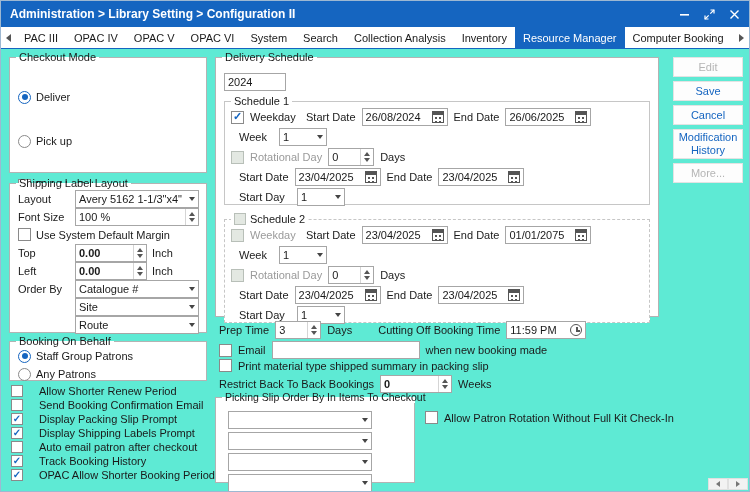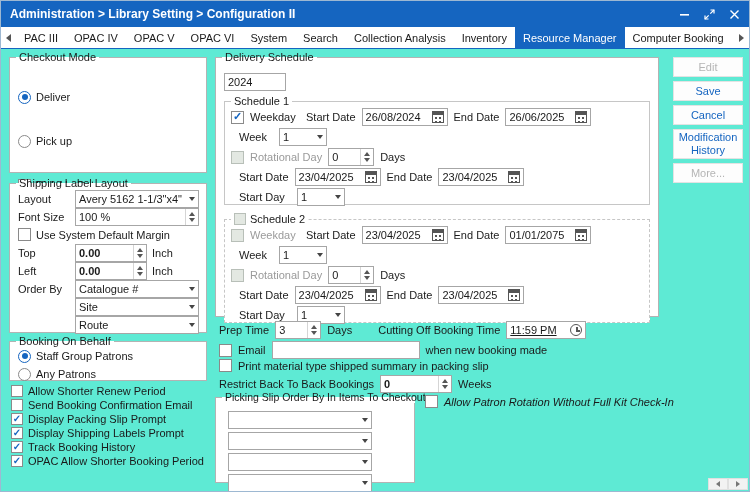--- a/index.html
+++ b/index.html
@@ -53,21 +53,21 @@
   .radio.on { border-color:#1565c0; }
   .radio.on::after { content:""; position:absolute; inset:2.5px; border-radius:50%; background:#1565c0; }
 
   .cb { width:13px; height:13px; border:1px solid #8a8a8a; background:#fff; display:inline-flex; align-items:center; justify-content:center; flex:none; color:#1565c0; font-weight:bold; font-size:11px; cursor:pointer; }
   .cb.on::after { content:"✓"; margin-top:-1px; }
   .cb.disabled { background:#e3e8e2; border-color:#b8bfb8; }
   .cb.sm { width:12px; height:12px; font-size:10px; }
 
   .datebox, .textbox, .combo, .spinbox, .timebox { border:1px solid #a6a6a6; background:#fff; height:18px; display:inline-flex; align-items:center; padding:0 3px; font-size:11px; flex:none; cursor:text; }
   .datebox { justify-content:space-between; }
-  .timebox { justify-content:space-between;text-decoration:underline; }
+  .timebox { justify-content:space-between; }
   .combo { justify-content:space-between; cursor:pointer; }
   .spinbox { justify-content:space-between; padding-right:0; }
   .w46{width:46px;} .w48{width:48px;} .w72{width:72px;font-weight:bold;} .w80{width:80px;} .w86{width:86px;} .w88{width:88px;} .w124{width:124px;} .w144{width:144px;} .w148{width:148px;} .w62{width:62px;}
 
   .arw { width:0; height:0; border-left:3.5px solid transparent; border-right:3.5px solid transparent; border-top:4px solid #444; margin-left:4px; flex:none; }
   .spins { display:flex; flex-direction:column; gap:2px; align-items:center; justify-content:center; height:100%; padding:0 3px; border-left:1px solid #d5d5d5; margin-left:4px; flex:none; }
   .spins .up { width:0; height:0; border-left:3px solid transparent; border-right:3px solid transparent; border-bottom:4px solid #555; }
   .spins .dn { width:0; height:0; border-left:3px solid transparent; border-right:3px solid transparent; border-top:4px solid #555; }
 
   .cal { width:12px; height:12px; border:1px solid #555; position:relative; flex:none; background:#fff; cursor:pointer; }
@@ -77,29 +77,29 @@
   .clock { width:12px; height:12px; border:1px solid #555; border-radius:50%; position:relative; flex:none; }
   .clock::after { content:""; position:absolute; left:5px; top:2px; width:2px; height:4px; background:#555; }
   .clock::before { content:""; position:absolute; left:5px; top:5px; width:4px; height:2px; background:#555; }
 
   .browse { width:24px; height:18px; border:1px solid #a6a6a6; background:#f4f4f4; display:inline-flex; align-items:center; justify-content:center; font-size:10px; letter-spacing:1px; flex:none; cursor:pointer; }
 
   .yearbox { position:absolute; left:8px; top:10px; }
 
   
   .options { position:absolute; left:10px; top:383px; width:200px; }
-  .opt-row { display:flex; align-items:center; gap:5px; height:13px; margin-bottom:1px; }
+  .opt-row { display:flex; align-items:center; gap:16px; height:13px; margin-bottom:1px; }
 
   
   .abs-row { position:absolute; display:flex; align-items:center; gap:6px; }
   .prep { left:218px; top:320px; }
   .email-row { left:218px; top:340px; }
   .print-row { left:218px; top:358px; }
   .restrict-row { left:218px; top:374px; }
-  .patron-row { left:424px; top:394px;font-style:italic; }
+  .patron-row { left:424px; top:410px; }
   .gapper { width:14px; flex:none; }
 
   .pick .combo { margin:3px 0 0 12px; display:flex; }
   .pick .combo:first-of-type { margin-top:8px; }
 
   
   .actions { position:absolute; left:664px; top:56px; width:70px; display:flex; flex-direction:column; gap:4px;margin-left:8px; }
   .btn { height:20px; display:flex; align-items:center; justify-content:center; border:1px solid #e3e3e3; background:#fdfdfd; color:#1565c0; cursor:pointer; }
   .btn.tall { height:30px; text-align:center; line-height:13px; padding:0 2px; }
   .btn.inactive { color:#b5b5b5; }
@@ -278,20 +278,24 @@
     </div>
     <div class="opt-row">
       <span class="cb sm on"></span>
       <span class="lbl">Display Packing Slip Prompt</span>
     </div>
     <div class="opt-row">
       <span class="cb sm on"></span>
       <span class="lbl">Display Shipping Labels Prompt</span>
     </div>
     <div class="opt-row">
+      <span class="cb sm"></span>
+      <span class="lbl">Auto email patron after checkout</span>
+    </div>
+    <div class="opt-row">
       <span class="cb sm on"></span>
       <span class="lbl">Track Booking History</span>
     </div>
     <div class="opt-row">
       <span class="cb sm on"></span>
       <span class="lbl">OPAC Allow Shorter Booking Period</span>
     </div>
   </div>
 
   <fieldset class="fs ds">

